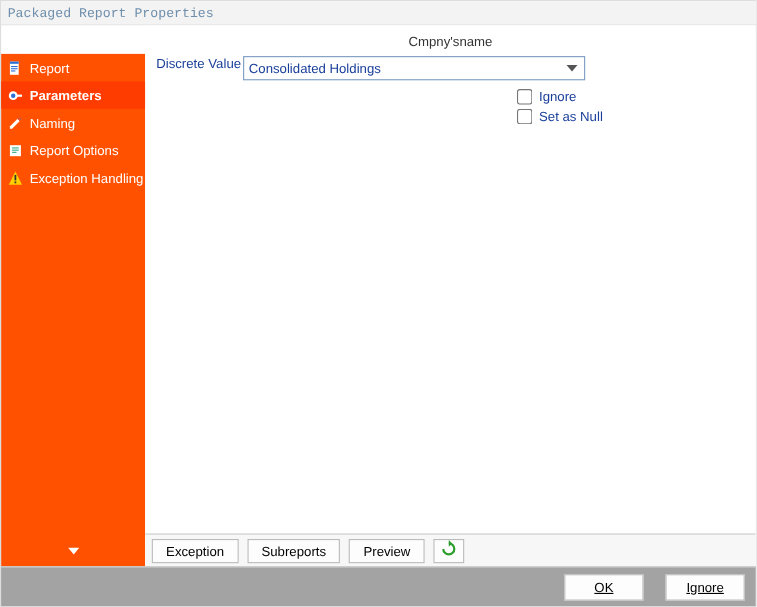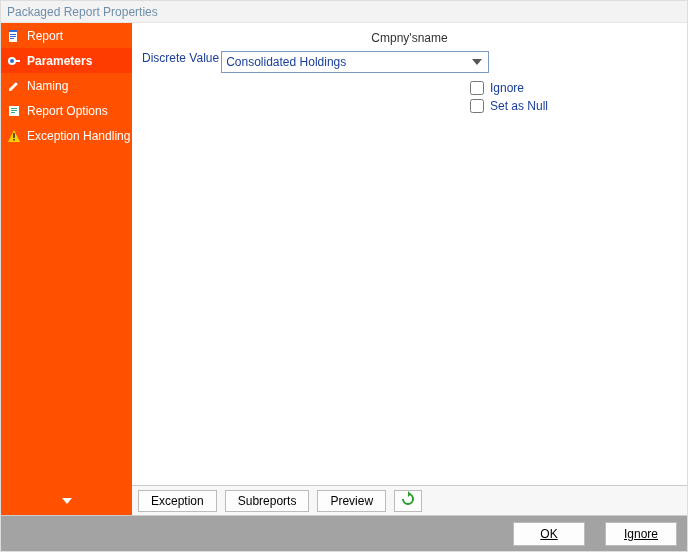--- a/index.html
+++ b/index.html
@@ -1,31 +1,31 @@
 <!DOCTYPE html>
 <html><head>
 <meta charset="utf-8">
 <style>
   * { box-sizing: border-box; margin: 0; padding: 0; font-family: "Segoe UI", Tahoma, sans-serif; }
   html, body { width: 688px; height: 552px; background: #fff; }
   .window { width: 688px; height: 552px; display: flex; flex-direction: column; border: 1px solid #ddd; }
-  .titlebar { height: 22px; line-height: 22px; padding-left: 6px; font-size: 12px; color: #6e8eab; background: #f3f3f3; border-bottom: 1px solid #e6e6e6; }
+  .titlebar { height: 22px; line-height: 22px; padding-left: 6px; font-size: 12px; color: #6e8eab; background: #f3f3f3; border-bottom: 1px solid #e6e6e6; font-family: Liberation Mono, monospace; }
   .body { flex: 1; display: flex; overflow: hidden; }
-  .sidebar { width: 131px; background: #ff5100; display: flex; flex-direction: column; }
+  .sidebar { width: 131px; background: #ff5100; display: flex; flex-direction: column; margin-top: 26px; }
   .sidebar-items { flex: 1; }
   .side-item { display: flex; align-items: center; height: 25px; padding-left: 6px; font-size: 12px; color: #fff; cursor: pointer; gap: 6px; }
   .side-item.selected { background: #ff3c00; font-weight: bold; text-align: center; }
   .side-icon { width: 14px; height: 14px; display: inline-flex; align-items: center; justify-content: center; }
   .sidebar-footer { height: 28px; display:flex; align-items:center; justify-content:center; }
   .main { flex: 1; display: flex; flex-direction: column; background: #fff; }
   .content { flex: 1; padding: 8px 10px; position: relative; }
   .param-title { text-align: center; font-size: 12px; color: #333; margin-bottom: 6px; }
   .field-row { display: flex; flex-direction: row; gap: 2px; margin-bottom: 8px; }
   .field-label { font-size: 12px; color: #1a3f99; }
-  .combo { position: relative; width: 268px; }
+  .combo { position: relative; width: 311px; }
   .combo select { width: 100%; height: 22px; font-size: 12px; color: #1a3f99; border: 1px solid #7a9ac0; background: #fff; padding-left: 4px; appearance: none; -webkit-appearance:none; }
   .combo::after { content:""; position:absolute; right:7px; top:8px; width:0; height:0; border-left:5px solid transparent; border-right:5px solid transparent; border-top:6px solid #555; pointer-events:none; }
   .checks { margin-left: 328px; margin-top: 4px; display: flex; flex-direction: column; gap: 4px; }
   .check-row { display: flex; align-items: center; gap: 6px; font-size: 12px; color: #1a3f99; }
   .check-row input[type=checkbox] { width: 14px; height: 14px; }
   .toolbar { height: 30px; border-top: 1px solid #ccc; display: flex; align-items: center; padding: 0 6px; gap: 8px; background: #f7f7f7; }
   .tbtn { height: 22px; padding: 0 12px; font-size: 12px; background: #fdfdfd; border: 1px solid #bbb; cursor: pointer; }
   .tbtn.icon-only { width: 28px; padding: 0; display:flex; align-items:center; justify-content:center; }
   .footer { height: 36px; border-top: 1px solid #ccc; display: flex; align-items: center; justify-content: flex-end; padding: 0 10px; gap: 20px; background: #a3a3a3; }
   .fbtn { width: 72px; height: 24px; font-size: 12px; background: #fdfdfd; border: 1px solid #bbb; cursor: pointer; }

